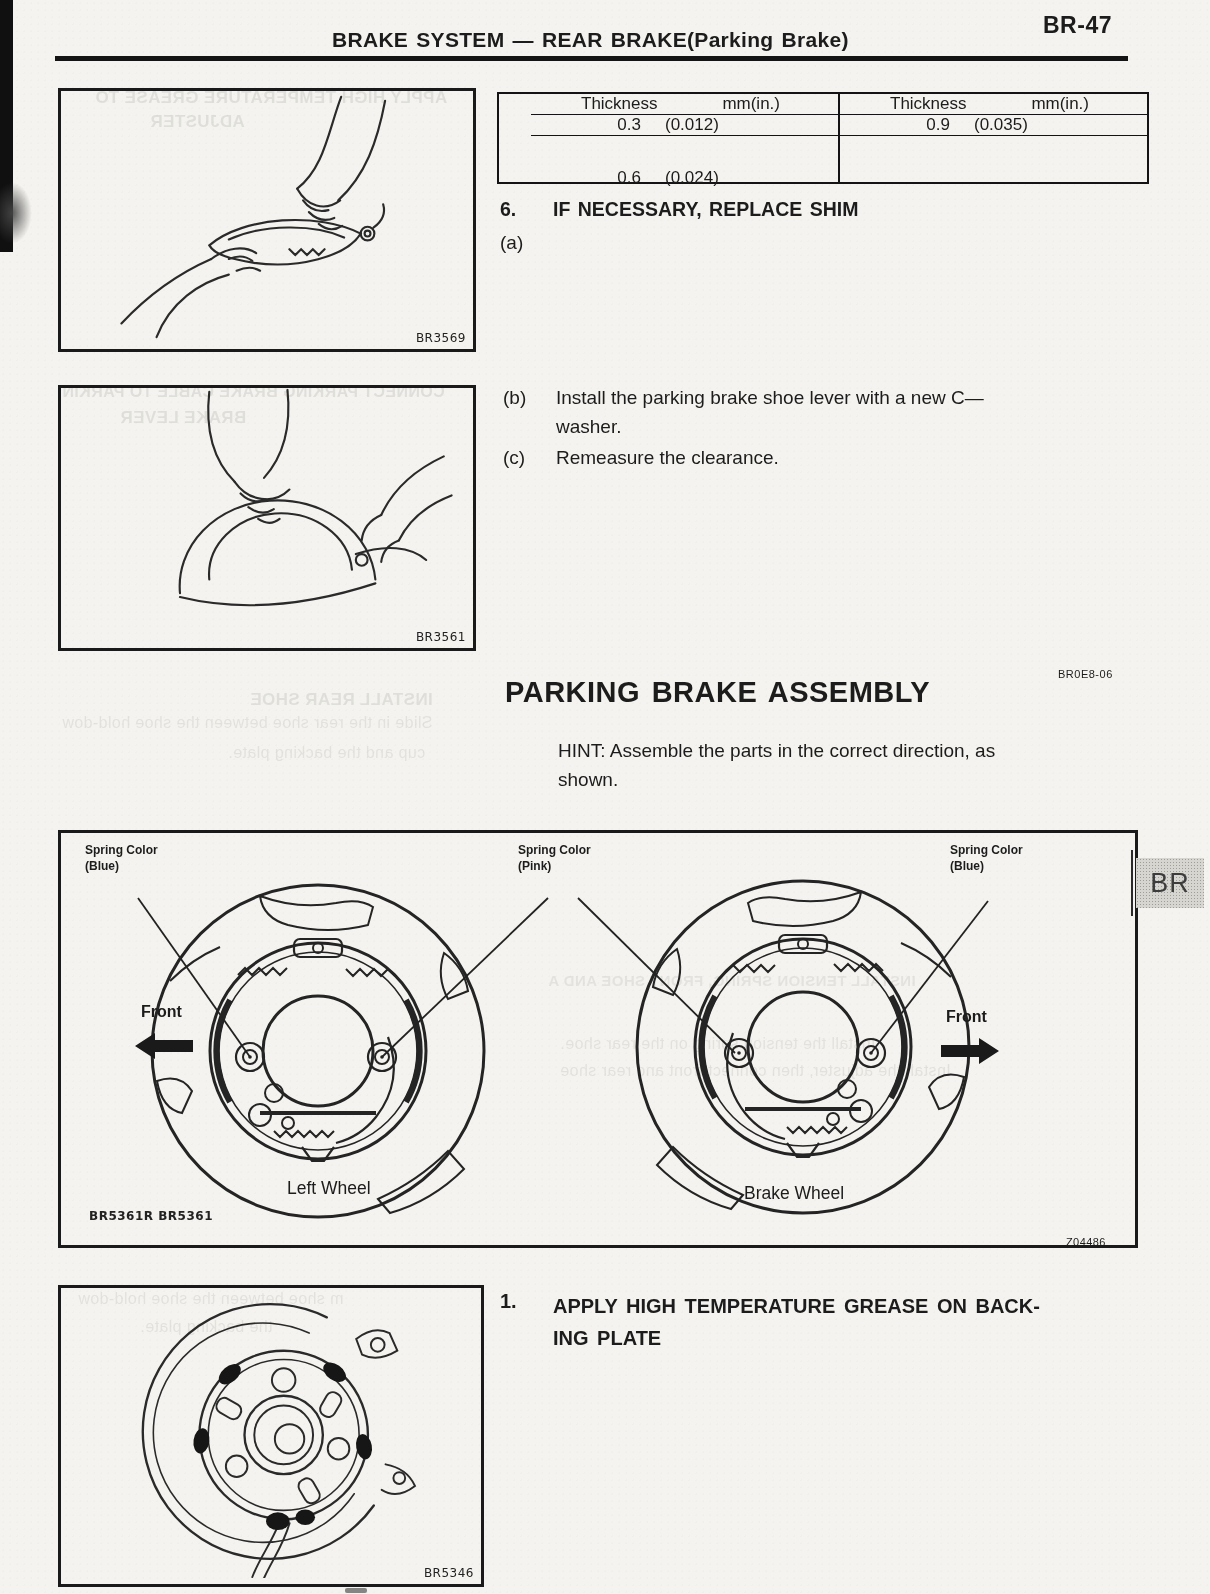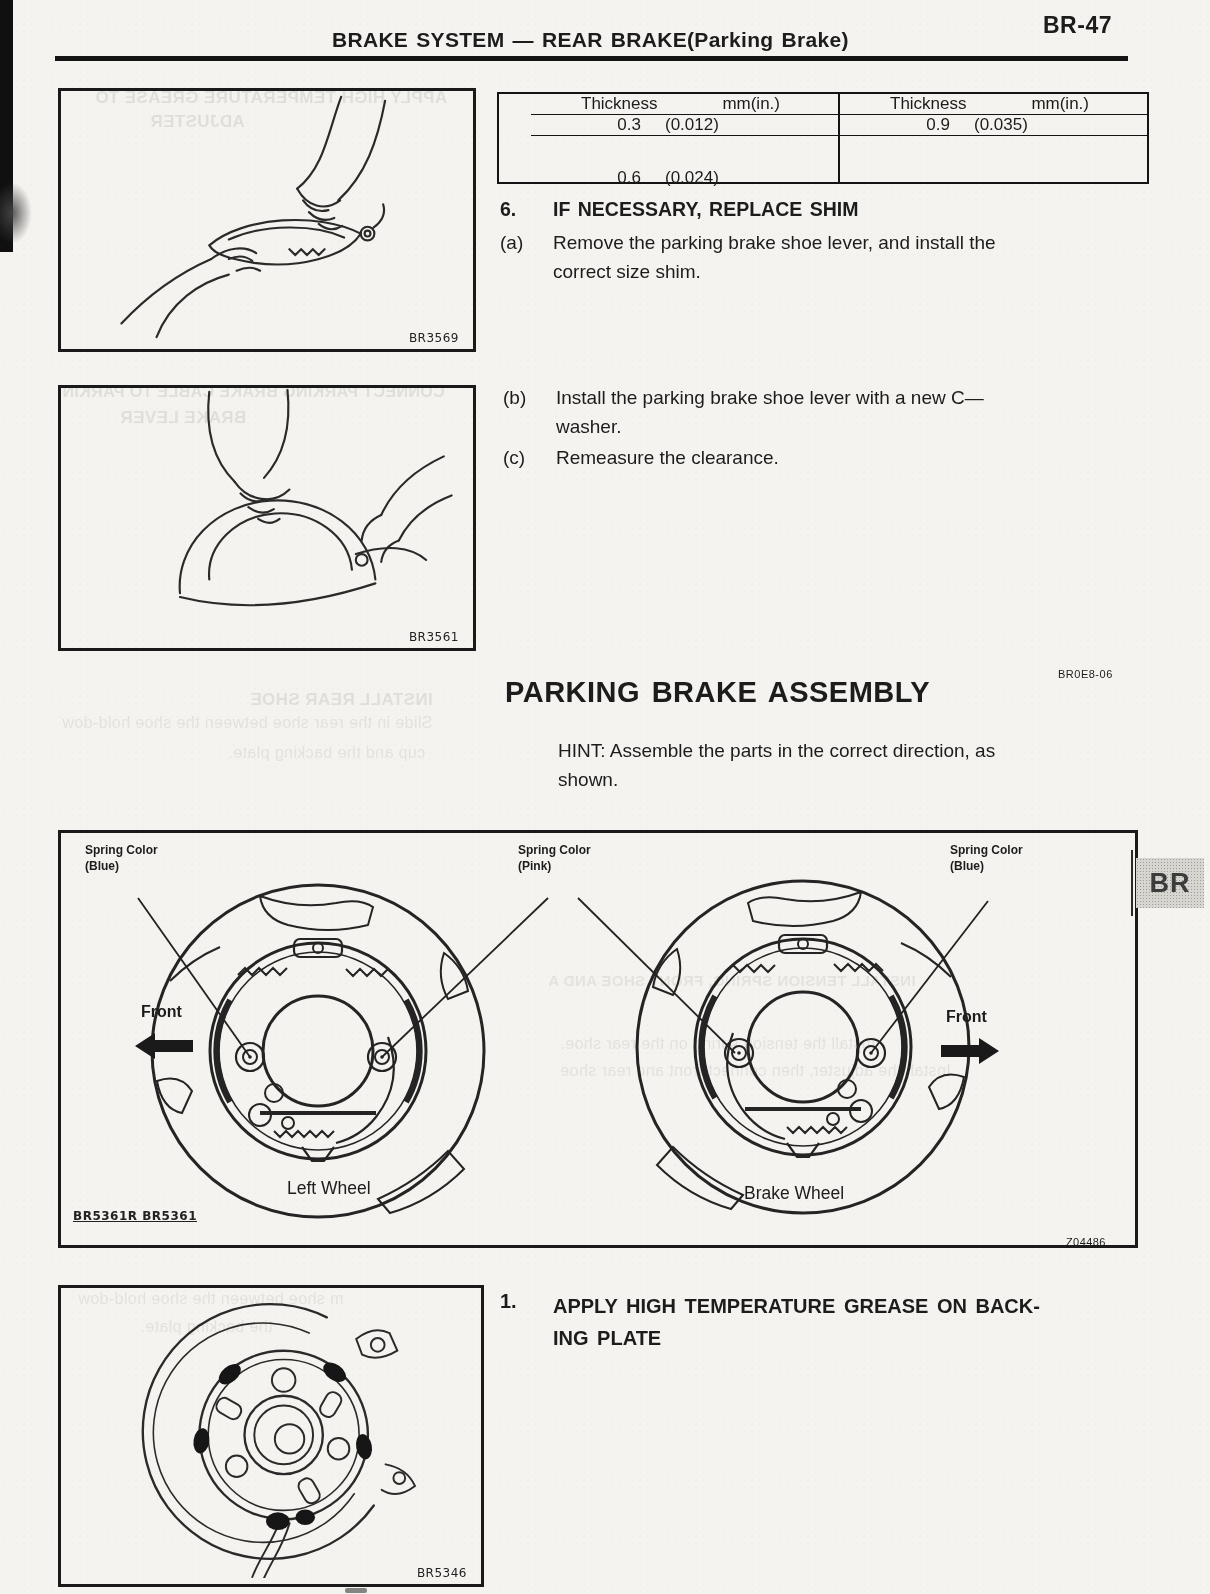--- a/index.html
+++ b/index.html
@@ -35,21 +35,21 @@
   .page-title{left:332px;top:28px;font-size:21px;font-weight:700;letter-spacing:.3px;word-spacing:2px;}
   .header-rule{left:55px;top:56px;width:1073px;height:5px;background:#141414;}
 
   
   .fig{border:3px solid #1a1a1a;background:transparent;}
   .fig svg{position:absolute;left:0;top:0;}
   .fig1{left:58px;top:88px;width:412px;height:258px;}
   .fig2{left:58px;top:385px;width:412px;height:260px;}
   .fig3{left:58px;top:830px;width:1074px;height:412px;}
   .fig4{left:58px;top:1285px;width:420px;height:296px;}
-  .figcode{position:absolute;right:14px;bottom:4px;font-size:12px;color:#222;
+  .figcode{position:absolute;right:7px;bottom:4px;font-size:12px;color:#222;
     font-family:"DejaVu Sans", sans-serif;letter-spacing:.5px;}
 
   
   .shimtable{left:497px;top:92px;width:616px;height:88px;border:2px solid #141414;display:flex;background:transparent;padding-left:32px;}
   .shim-half{flex:1;display:flex;flex-direction:column;}
   .shim-half.lft{border-right:2px solid #141414;}
   .trow{flex:1;display:flex;align-items:center;font-size:17px;border-bottom:1.5px solid #141414;}
   .trow.last{border-bottom:none;margin-top:32px;}
   .trow.head .c1{margin-left:50px;}
   .trow.head .c2{margin-left:auto;margin-right:58px;}
@@ -83,21 +83,21 @@
   .cap-left{left:287px;top:1178px;}
   .cap-right{left:744px;top:1183px;}
   .fig3-code-right{left:1066px;top:1236px;font-size:11px;letter-spacing:.4px;}
 
   
   .br-tab{left:1136px;top:858px;width:68px;height:50px;
     background-color:#d7d5d0;
     background-image:radial-gradient(#9d9d99 1px, transparent 1px);
     background-size:3px 3px;
     display:flex;align-items:center;justify-content:center;
-    font-size:27px;font-weight:700;color:#3c3c3c;letter-spacing:1px;text-align:right;}
+    font-size:27px;font-weight:400;color:#3c3c3c;letter-spacing:1px;text-align:right;}
 
   
   .step1{left:500px;top:1290px;display:flex;}
   .step1 .num{width:53px;flex:none;font-size:20px;font-weight:700;}
   .step1 .txt{font-size:20px;font-weight:700;line-height:1.6;white-space:pre-line;max-width:615px;word-spacing:3px;}
 </style>
 </head>
 <body>
 
 <div class="page">
@@ -185,22 +185,20 @@
       </div>
     </div>
   </div>
 
   <div class="sec-head sec6">
     <span class="num">6.</span>
     <span>IF NECESSARY, REPLACE SHIM</span>
   </div>
   <div class="step step-a">
     <span class="lbl">(a)</span>
-    <span class="txt">Remove the parking brake shoe lever, and install the
-correct size shim.</span>
   </div>
 
   <div class="fig fig2">
     <svg width="406" height="254" viewBox="0 0 412 260">
       <g fill="none" stroke="#2a2a2a" stroke-width="2.2" stroke-linecap="round">
         <g>
           <path d="M 120 210 A 98 86 0 1 1 320 196"></path>
           <path d="M 150 196 A 70 60 0 1 1 296 186"></path>
           <path d="M 120 214 Q 210 236 320 200"></path>
         </g>
@@ -288,21 +286,21 @@
         <line x1="77" y1="65" x2="189" y2="224"></line>
         <line x1="487" y1="65" x2="321" y2="224"></line>
         <line x1="517" y1="65" x2="674" y2="220"></line>
         <line x1="927" y1="68" x2="810" y2="220"></line>
       </g>
       <g fill="#1a1a1a" stroke="none">
         <polygon points="132,207 94,207 94,200 74,213 94,226 94,219 132,219"></polygon>
         <polygon points="880,212 918,212 918,205 938,218 918,231 918,224 880,224"></polygon>
       </g>
     </svg>
-    <span class="figcode" style="left:12px;right:auto;bottom:22px;font-weight:700;text-decoration:underline;">BR5361R BR5361</span>
+    <span class="figcode" style="left:28px;right:auto;bottom:22px;font-weight:700;">BR5361R BR5361</span>
   </div>
 
   <div class="slabel lbl-blue-left">Spring Color
 (Blue)</div>
   <div class="slabel lbl-pink">Spring Color
 (Pink)</div>
   <div class="slabel lbl-blue-right">Spring Color
 (Blue)</div>
   <div class="front-label front-left">Front</div>
   <div class="front-label front-right">Front</div>

